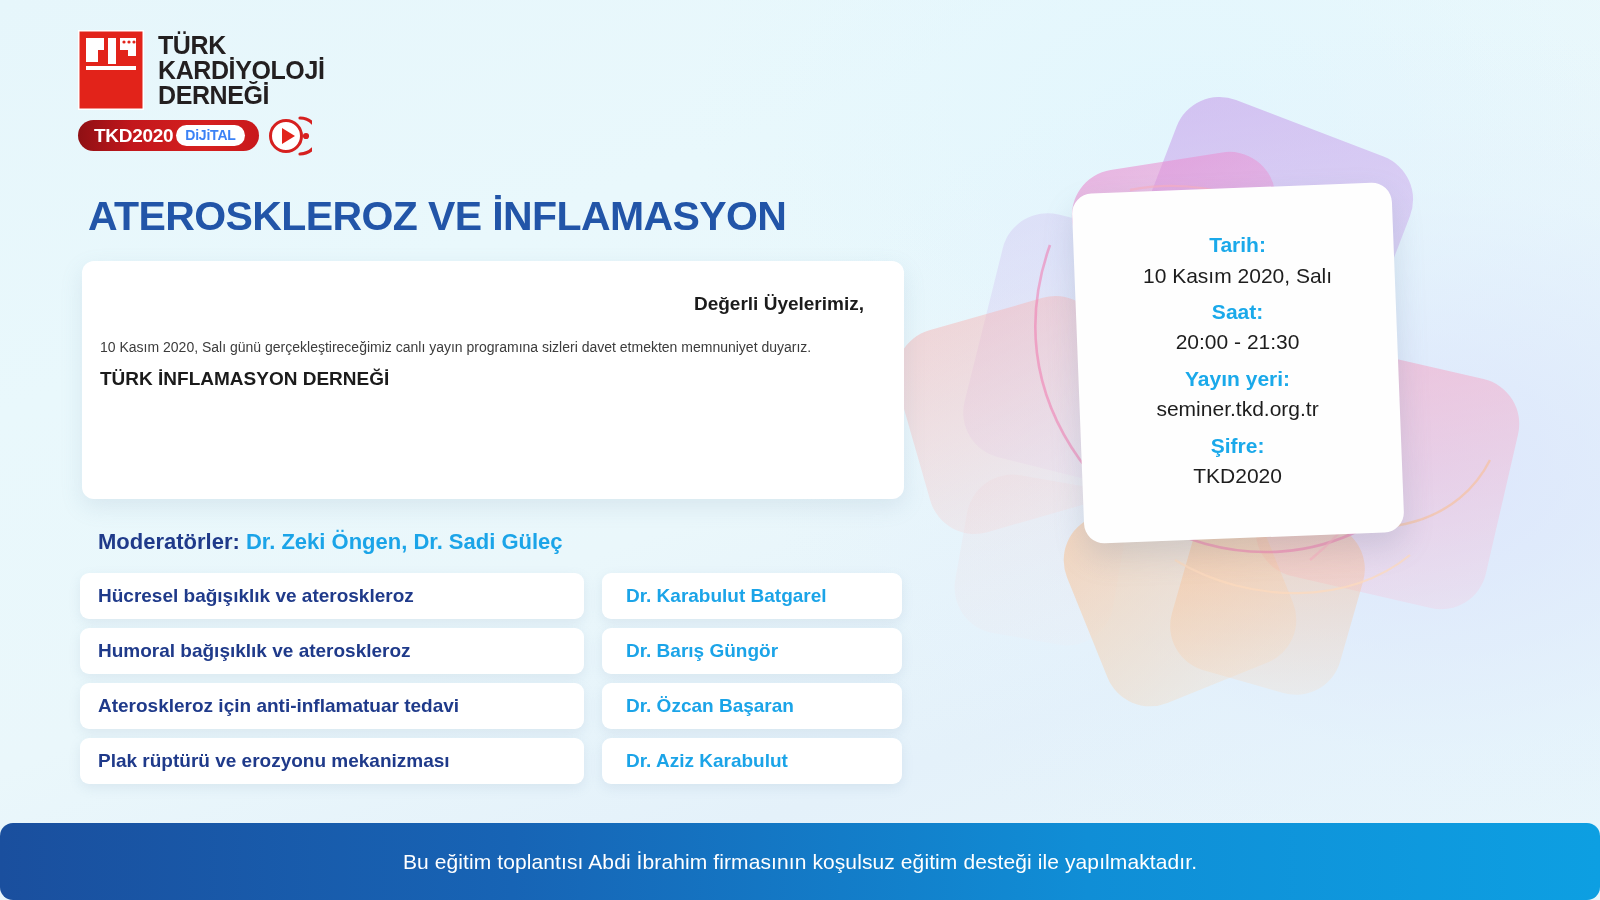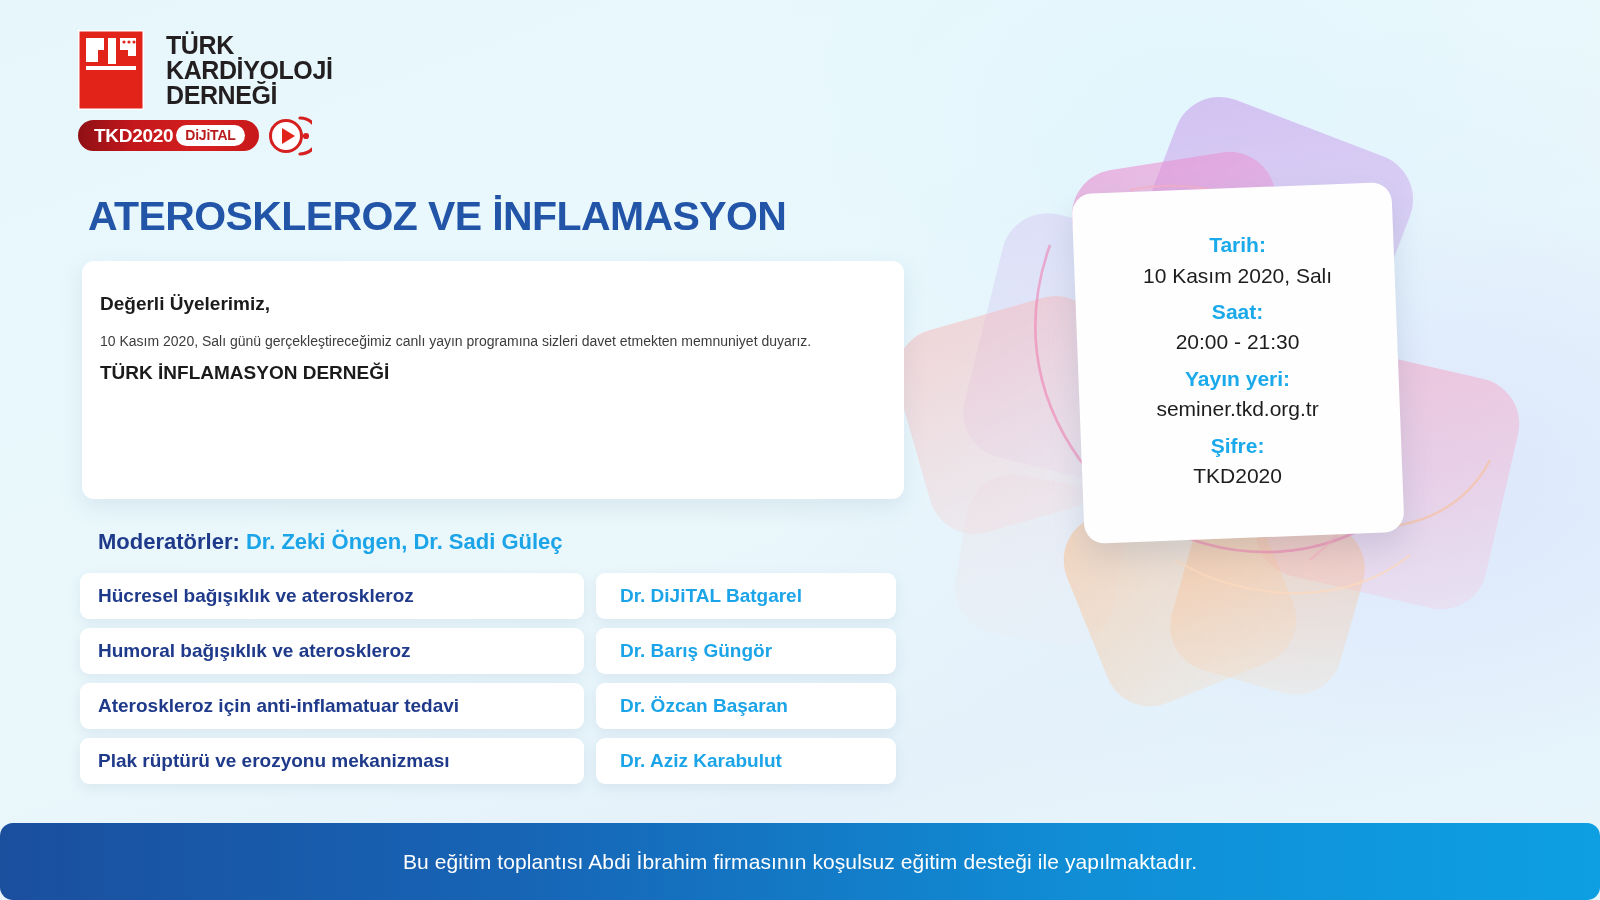--- a/index.html
+++ b/index.html
@@ -80,21 +80,21 @@
   .sq-faint {
     left: 30px; top: 420px;
     width: 160px; height: 160px;
     background: linear-gradient(150deg, rgba(240,210,215,0.26), rgba(248,236,238,0.10));
     transform: rotate(10deg);
   }
   .deco-strokes { position: absolute; left: 0; top: 0; width: 620px; height: 700px; }
 
   
   .logo-block { position: absolute; left: 78px; top: 30px; width: 330px; }
-  .logo-row { display: flex; align-items: flex-start; gap: 22px; }
+  .logo-row { display: flex; align-items: flex-start; gap: 14px; }
   .logo-mark {
     width: 66px; height: 80px;
     background: #e2231a;
     position: relative;
     flex: none;
   }
   .logo-mark svg { position: absolute; left: 0; top: 0; }
   .logo-word {
     color: #231f20;
     font-weight: 800;
@@ -112,21 +112,21 @@
     border-radius: 16px;
     background: linear-gradient(90deg, #8f1014 0%, #c2171c 30%, #d6201f 70%, #c8181b 100%);
     display: flex; align-items: center;
     padding: 0 14px 0 16px;
     gap: 3px;
   }
   .badge-tkd {
     color: #ffffff; font-weight: 800; font-size: 19px; letter-spacing: -0.3px;
   }
   .badge-dij {
-    background: #ffffff; color: #b91c1c;
+    background: #ffffff; color: #3b82f6;
     font-weight: 800; font-size: 14px;
     border-radius: 11px;
     padding: 2px 9px 3px;
     letter-spacing: -0.2px;
   }
   .badge-play { position: absolute; left: 178px; top: -2px; }
 
   
   .main-title {
     position: absolute;
@@ -143,40 +143,41 @@
     position: absolute;
     left: 82px; top: 261px;
     width: 822px; height: 238px;
     background: #ffffff;
     border-radius: 12px;
     box-shadow: 0 8px 22px rgba(120,150,175,0.16);
     padding: 32px 40px 0 18px;
   }
   .msg-greeting {
     font-size: 19px; font-weight: 700; color: #1b1b1b;
-    margin-bottom: 16px;
+    margin-bottom: 22px;
+    text-align: right;
   }
   .msg-body {
     font-size: 14px; color: #3c3c3c; line-height: 1.45;
     margin-bottom: 11px; max-width: 760px;
   }
   .msg-sign { font-size: 19px; font-weight: 700; color: #1b1b1b; }
 
   
   .moderators {
     position: absolute; left: 98px; top: 529px;
     font-size: 22px; font-weight: 700;
     white-space: nowrap;
   }
   .mod-label { color: #1f3a8a; }
   .mod-names { color: #1ba4e8; }
 
   
   .program { position: absolute; left: 80px; top: 573px; }
-  .prow { display: flex; gap: 12px; margin-bottom: 9px; }
+  .prow { display: flex; gap: 18px; margin-bottom: 9px; }
   .topic-chip, .speaker-chip {
     background: #ffffff;
     border-radius: 9px;
     box-shadow: 0 4px 12px rgba(120,150,175,0.14);
     display: flex; align-items: center;
     height: 46px;
     font-weight: 700;
   }
   .topic-chip {
     width: 504px;
@@ -302,21 +303,21 @@
   </div>
 
   <div class="moderators">
     <span class="mod-label">Moderatörler:</span>
     <span class="mod-names">Dr. Zeki Öngen, Dr. Sadi Güleç</span>
   </div>
 
   <div class="program">
     <div class="prow">
       <div class="topic-chip">Hücresel bağışıklık ve ateroskleroz</div>
-      <div class="speaker-chip">Dr. DiJiTAL Batgarel</div>
+      <div class="speaker-chip">Dr. Karabulut Batgarel</div>
     </div>
     <div class="prow">
       <div class="topic-chip">Humoral bağışıklık ve ateroskleroz</div>
       <div class="speaker-chip">Dr. Barış Güngör</div>
     </div>
     <div class="prow">
       <div class="topic-chip">Ateroskleroz için anti-inflamatuar tedavi</div>
       <div class="speaker-chip">Dr. Özcan Başaran</div>
     </div>
     <div class="prow">

